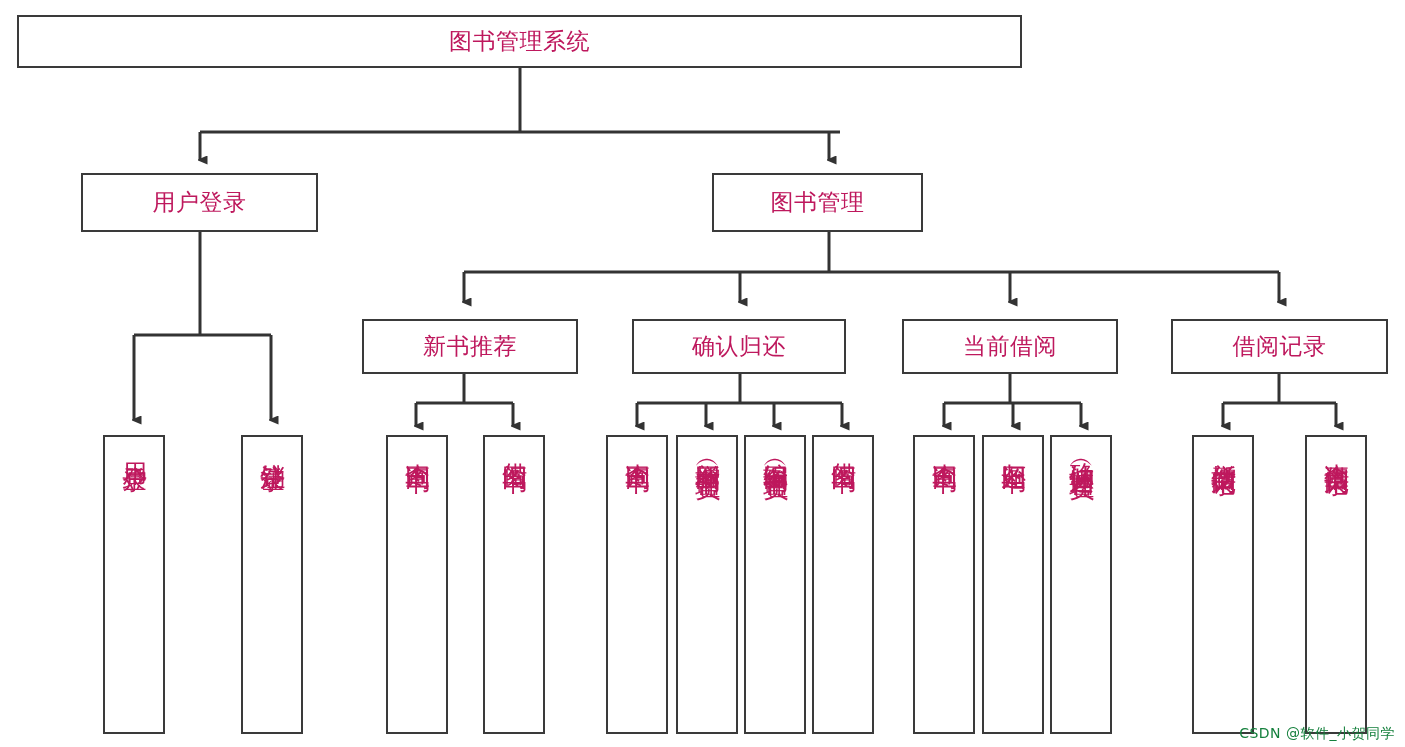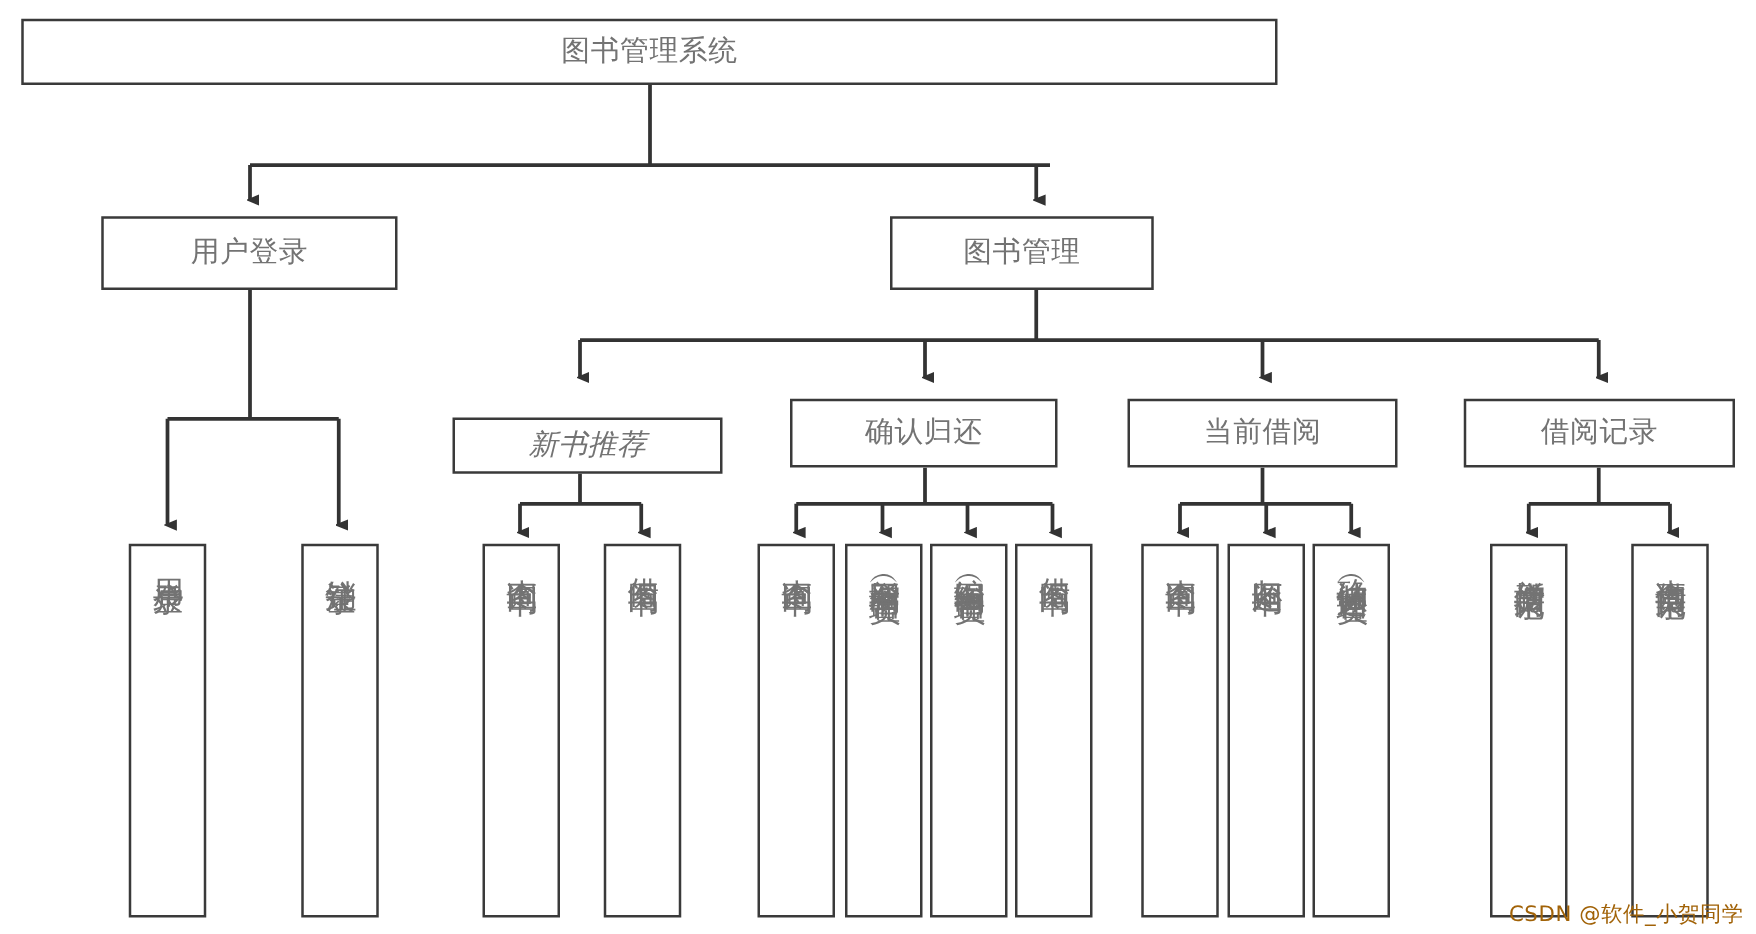--- a/index.html
+++ b/index.html
@@ -25,21 +25,21 @@
     height: 747px;
   }
   .node-box {
     position: absolute;
     box-sizing: border-box;
     border: 2px solid #3a3a3a;
     background: #ffffff;
     display: flex;
     align-items: center;
     justify-content: center;
-    color: #737373;
+    color: #be185d;
   }
   .node-label {
     text-align: center;
     line-height: 1.15;
     letter-spacing: 0.5px;
   }
   .horizontal .node-label {
     font-size: 23px;
   }
   .vertical {
@@ -51,22 +51,22 @@
     text-orientation: upright;
     font-size: 25px;
     line-height: 1.05;
     letter-spacing: 2px;
     white-space: nowrap;
   }
   .watermark {
     position: absolute;
     right: 10px;
     bottom: 4px;
-    font-size: 17px;
-    color: #a16207;
+    font-size: 14px;
+    color: #15803d;
     letter-spacing: 0.5px;
     white-space: nowrap;
     pointer-events: none;
   }
 </style>
 </head>
 <body>
 
 <div id="canvas">
 
@@ -125,21 +125,21 @@
   </div>
 
   <div class="node-box horizontal" style="left:81px; top:173px; width:237px; height:59px;">
     <span class="node-label">用户登录</span>
   </div>
 
   <div class="node-box horizontal" style="left:712px; top:173px; width:211px; height:59px;">
     <span class="node-label">图书管理</span>
   </div>
 
-  <div class="node-box horizontal" style="left:362px; top:334px; width:216px; height:45px;font-style:italic;">
+  <div class="node-box horizontal" style="left:362px; top:319px; width:216px; height:55px;">
     <span class="node-label">新书推荐</span>
   </div>
 
   <div class="node-box horizontal" style="left:632px; top:319px; width:214px; height:55px;">
     <span class="node-label">确认归还</span>
   </div>
 
   <div class="node-box horizontal" style="left:902px; top:319px; width:216px; height:55px;">
     <span class="node-label">当前借阅</span>
   </div>

